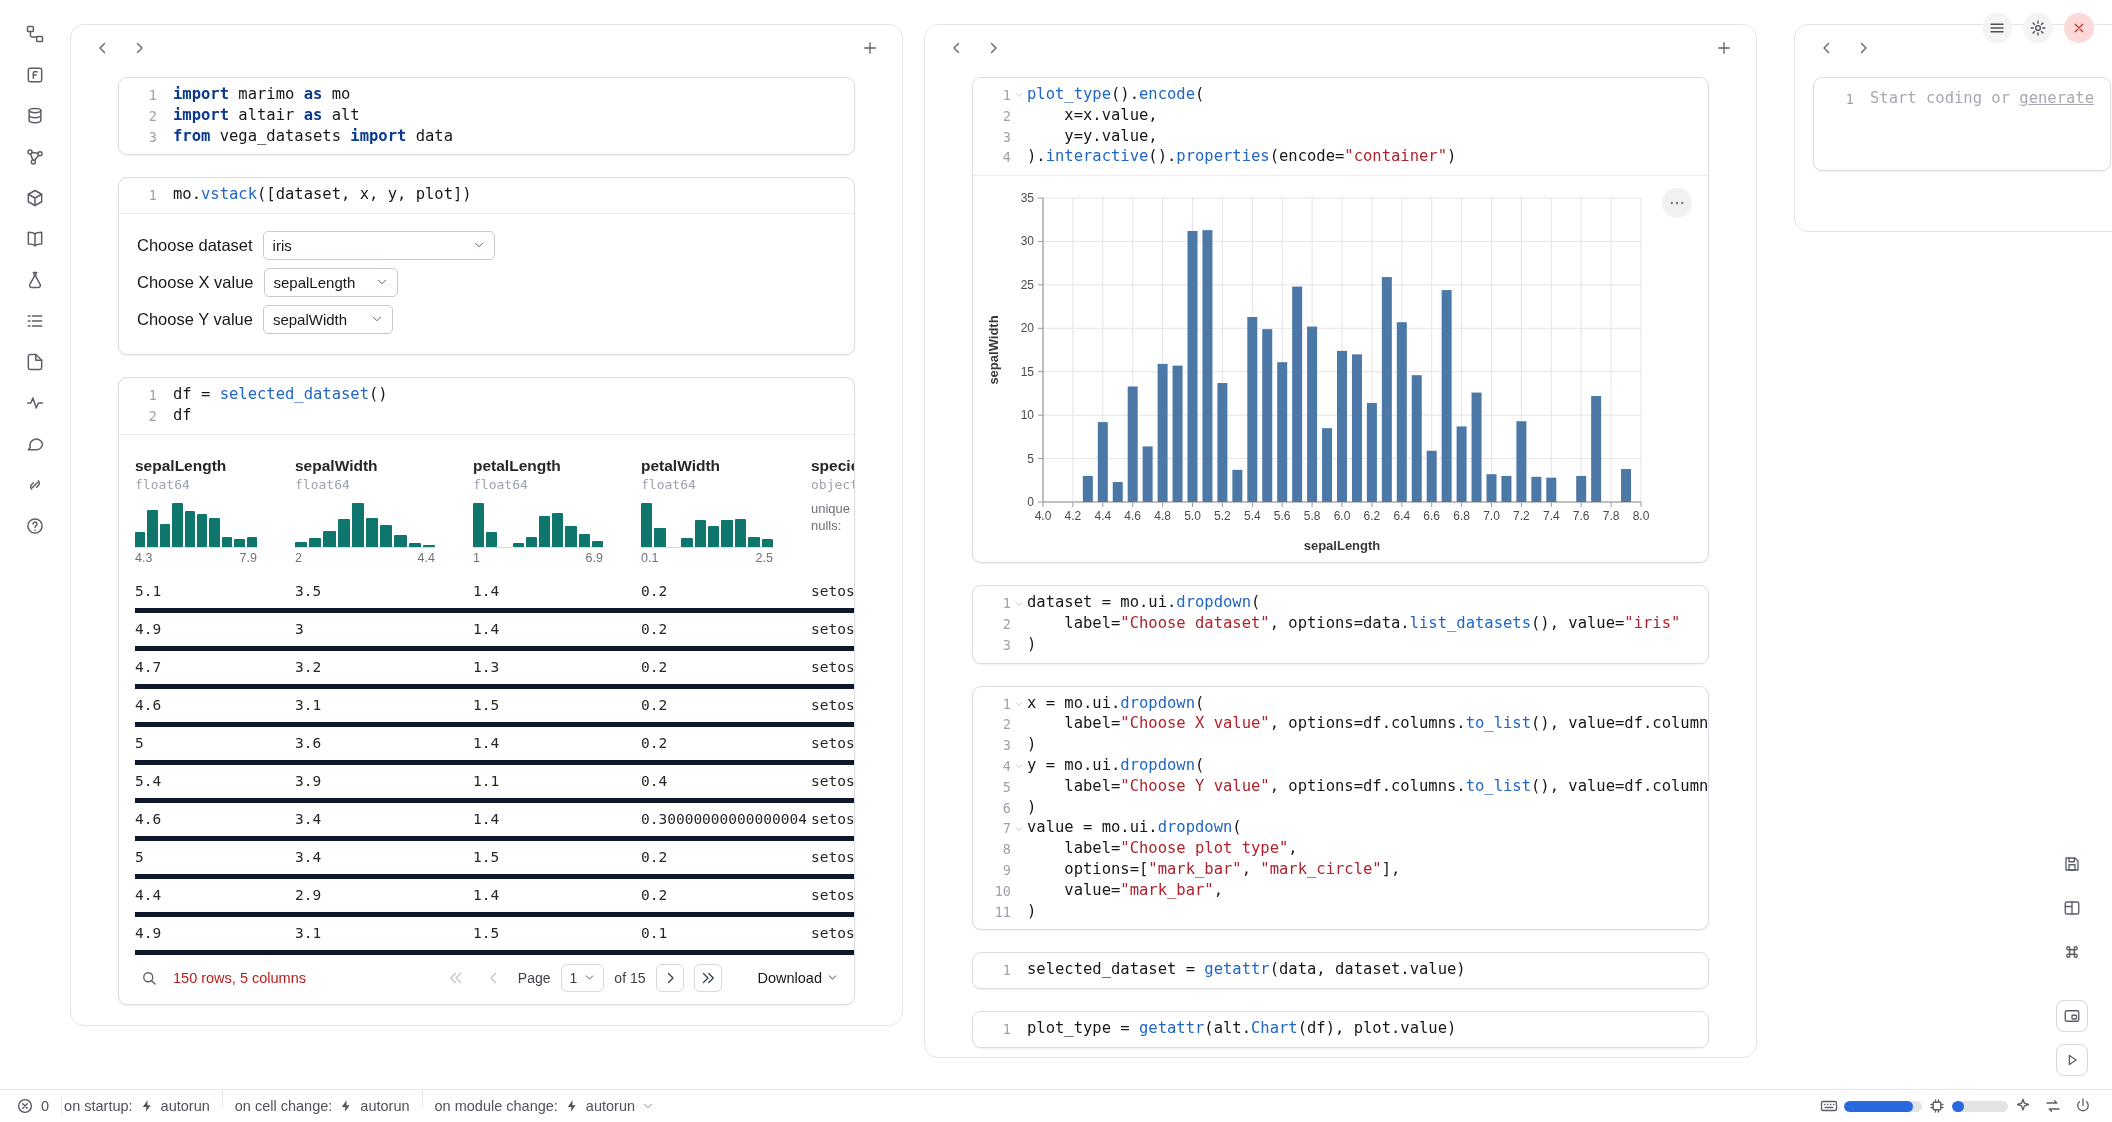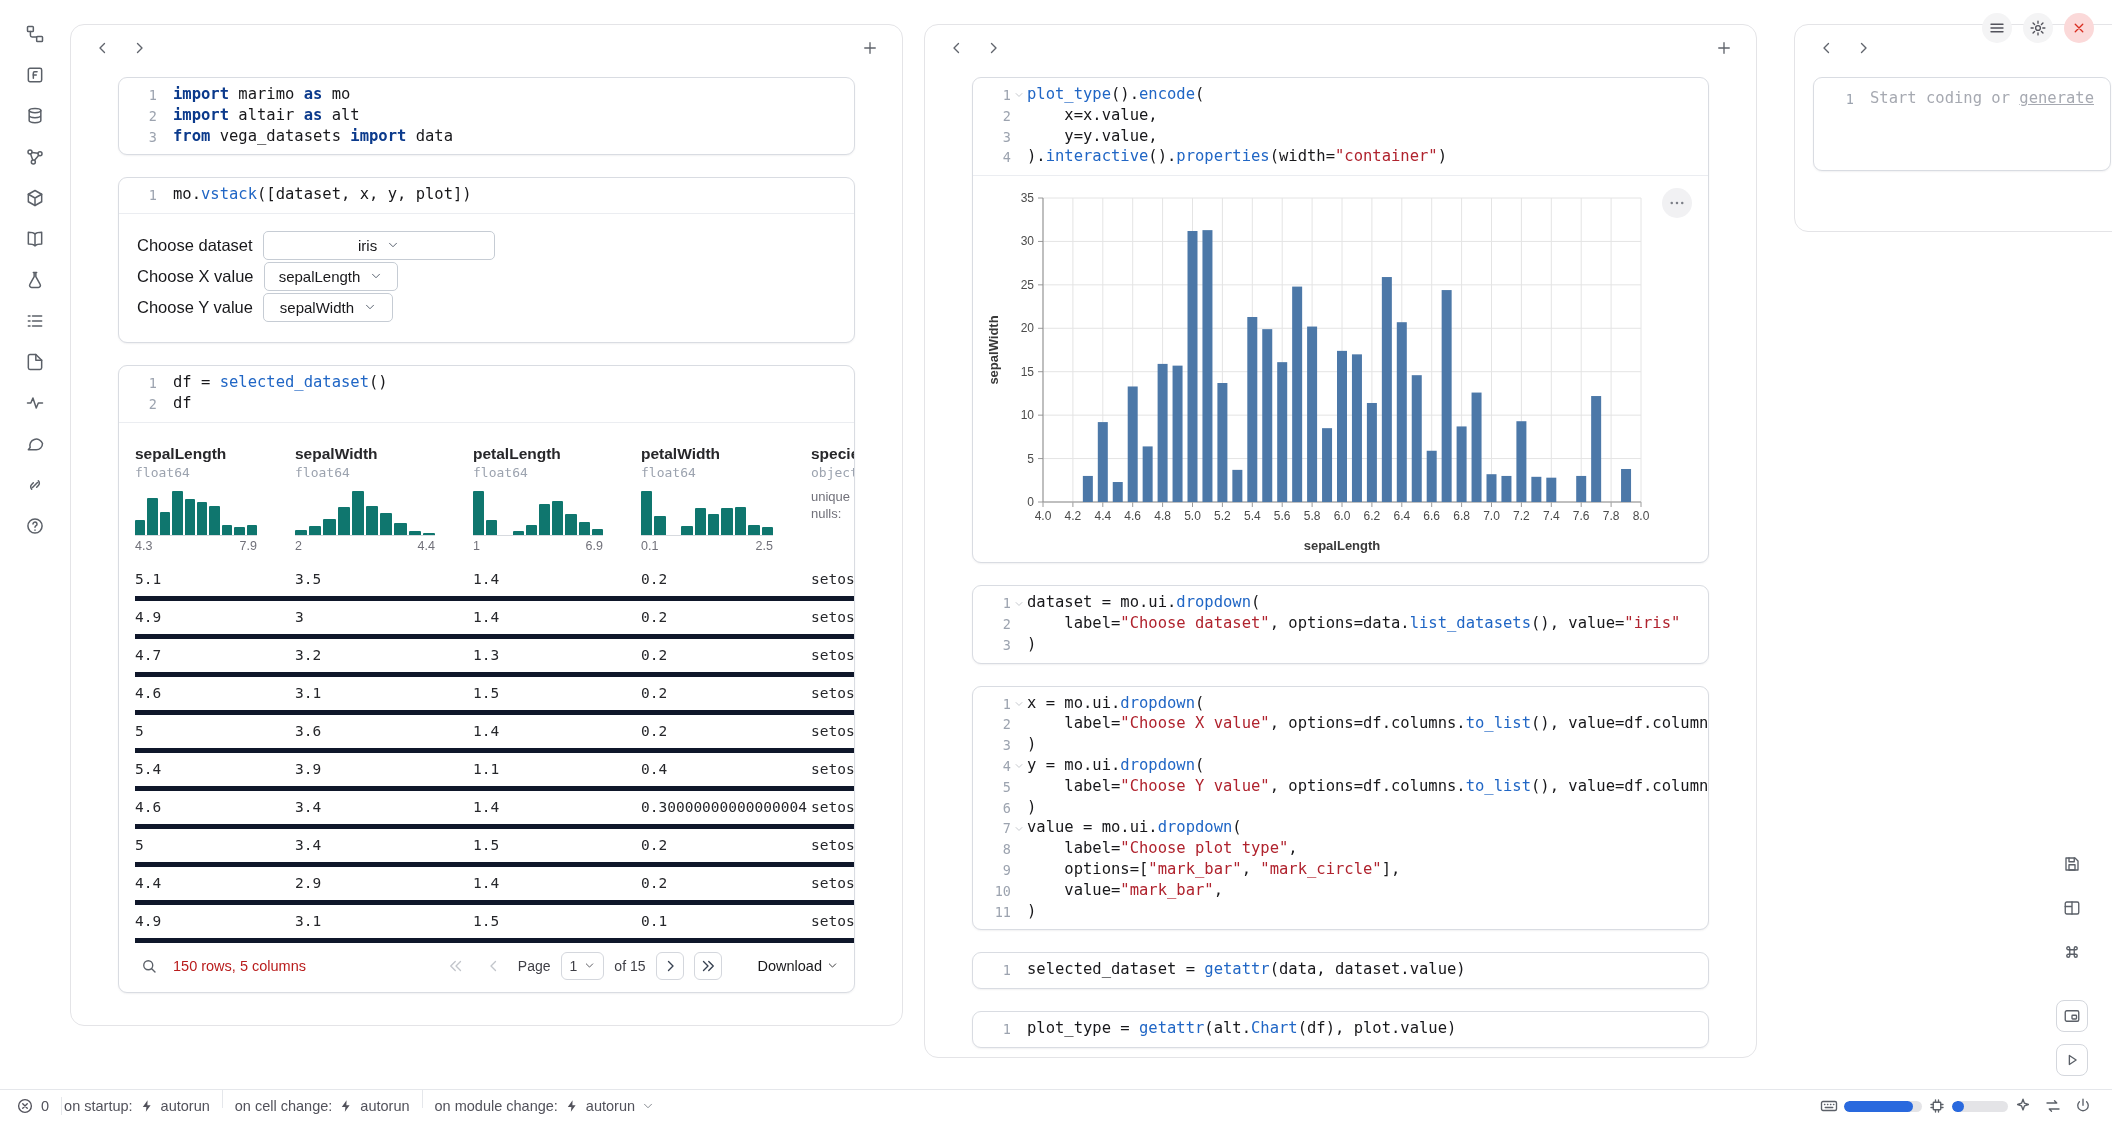--- a/index.html
+++ b/index.html
@@ -29,24 +29,24 @@
   .gutter{width:30px;text-align:right;color:#9ca3af;font-size:13.5px;flex:none;padding-top:1px}
   .fold{width:16px;flex:none;display:flex;align-items:center;justify-content:center;color:#b2b6bd}
   .src{flex:1;white-space:pre}
   .tk-kw{color:#0b3a8c;font-weight:bold}
   .tk-fn{color:#2066c5}
   .tk-str{color:#b0232e}
   .tk-pl,.tk-op{color:#18181b}
   .output{border-top:1px solid #ebedf1}
 
   
-  .controls{padding:16px 18px 20px 18px;display:flex;flex-direction:column;gap:1px}
+  .controls{padding:16px 18px 20px 18px;display:flex;flex-direction:column;gap:7px}
   .ctl-row{display:flex;align-items:center;gap:10px;height:30px}
   .ctl-label{font-size:16.5px;color:#18181b}
-  .select{display:inline-flex;align-items:center;justify-content:center;gap:10px;border:1px solid #c6ccd4;border-radius:5px;background:#fff;padding:8px 9px;font-size:15px;color:#18181b;height:29px;cursor:pointer}
+  .select{display:inline-flex;align-items:center;justify-content:space-between;gap:10px;border:1px solid #c6ccd4;border-radius:5px;background:#fff;padding:8px 9px;font-size:15px;color:#18181b;height:29px;cursor:pointer}
   .sel-0{min-width:232px}.sel-1{min-width:134px}.sel-2{min-width:130px}.sel-3{min-width:120px}
   .sel-caret{color:#4b5563;display:flex}
 
   
   .table-wrap{padding:22px 16px 0 16px;overflow:hidden}
   .df-grid{display:grid;grid-template-columns:160px 178px 168px 170px 140px;width:816px}
   .df-col-name{font-weight:bold;font-size:15.5px;color:#27272a;white-space:nowrap;overflow:hidden}
   .df-col-dtype{font-size:13px;color:#9ca3af;margin-top:2px;font-family:"DejaVu Sans Mono",monospace;white-space:nowrap;overflow:hidden}
   .df-hist{height:48px;margin-top:8px;width:calc(100% - 38px);display:flex;align-items:flex-end;gap:2px;border-bottom:1px solid #d7dadf}
   .df-hist .bar{flex:1;background:#0f766e;border-radius:1px 1px 0 0}
@@ -543,21 +543,21 @@
       </button>
   </header>
   <div class="cells">
     <article class="cell">
       <div class="code">
           <div class="code-line"><span class="gutter">1</span><span class="fold"><svg width="10" height="10" viewBox="0 0 24 24" fill="none" stroke="currentColor" stroke-width="1.8" stroke-linecap="round" stroke-linejoin="round">
                 <path d="M5 8.5l7 7 7-7"></path>
               </svg></span><span class="src"><span class="tk-fn">plot_type</span><span class="tk-pl">().</span><span class="tk-fn">encode</span><span class="tk-pl">(</span></span></div>
           <div class="code-line"><span class="gutter">2</span><span class="fold"></span><span class="src"><span class="tk-pl">    x</span><span class="tk-op">=</span><span class="tk-pl">x.value,</span></span></div>
           <div class="code-line"><span class="gutter">3</span><span class="fold"></span><span class="src"><span class="tk-pl">    y</span><span class="tk-op">=</span><span class="tk-pl">y.value,</span></span></div>
-          <div class="code-line"><span class="gutter">4</span><span class="fold"></span><span class="src"><span class="tk-pl">).</span><span class="tk-fn">interactive</span><span class="tk-pl">().</span><span class="tk-fn">properties</span><span class="tk-pl">(width</span><span class="tk-op">=</span><span class="tk-str">"container"</span><span class="tk-pl">)</span></span></div>
+          <div class="code-line"><span class="gutter">4</span><span class="fold"></span><span class="src"><span class="tk-pl">).</span><span class="tk-fn">interactive</span><span class="tk-pl">().</span><span class="tk-fn">properties</span><span class="tk-pl">(encode</span><span class="tk-op">=</span><span class="tk-str">"container"</span><span class="tk-pl">)</span></span></div>
         </div>
       <div class="output chart-area">
         <button class="chart-menu">
             <span>
               <svg width="18" height="18" viewBox="0 0 24 24" fill="none" stroke="currentColor" stroke-width="1.8" stroke-linecap="round" stroke-linejoin="round">
                 <g fill="currentColor" stroke="none">
                   <circle cx="5" cy="12" r="1.7"></circle>
                   <circle cx="12" cy="12" r="1.7"></circle>
                   <circle cx="19" cy="12" r="1.7"></circle>
                 </g>

